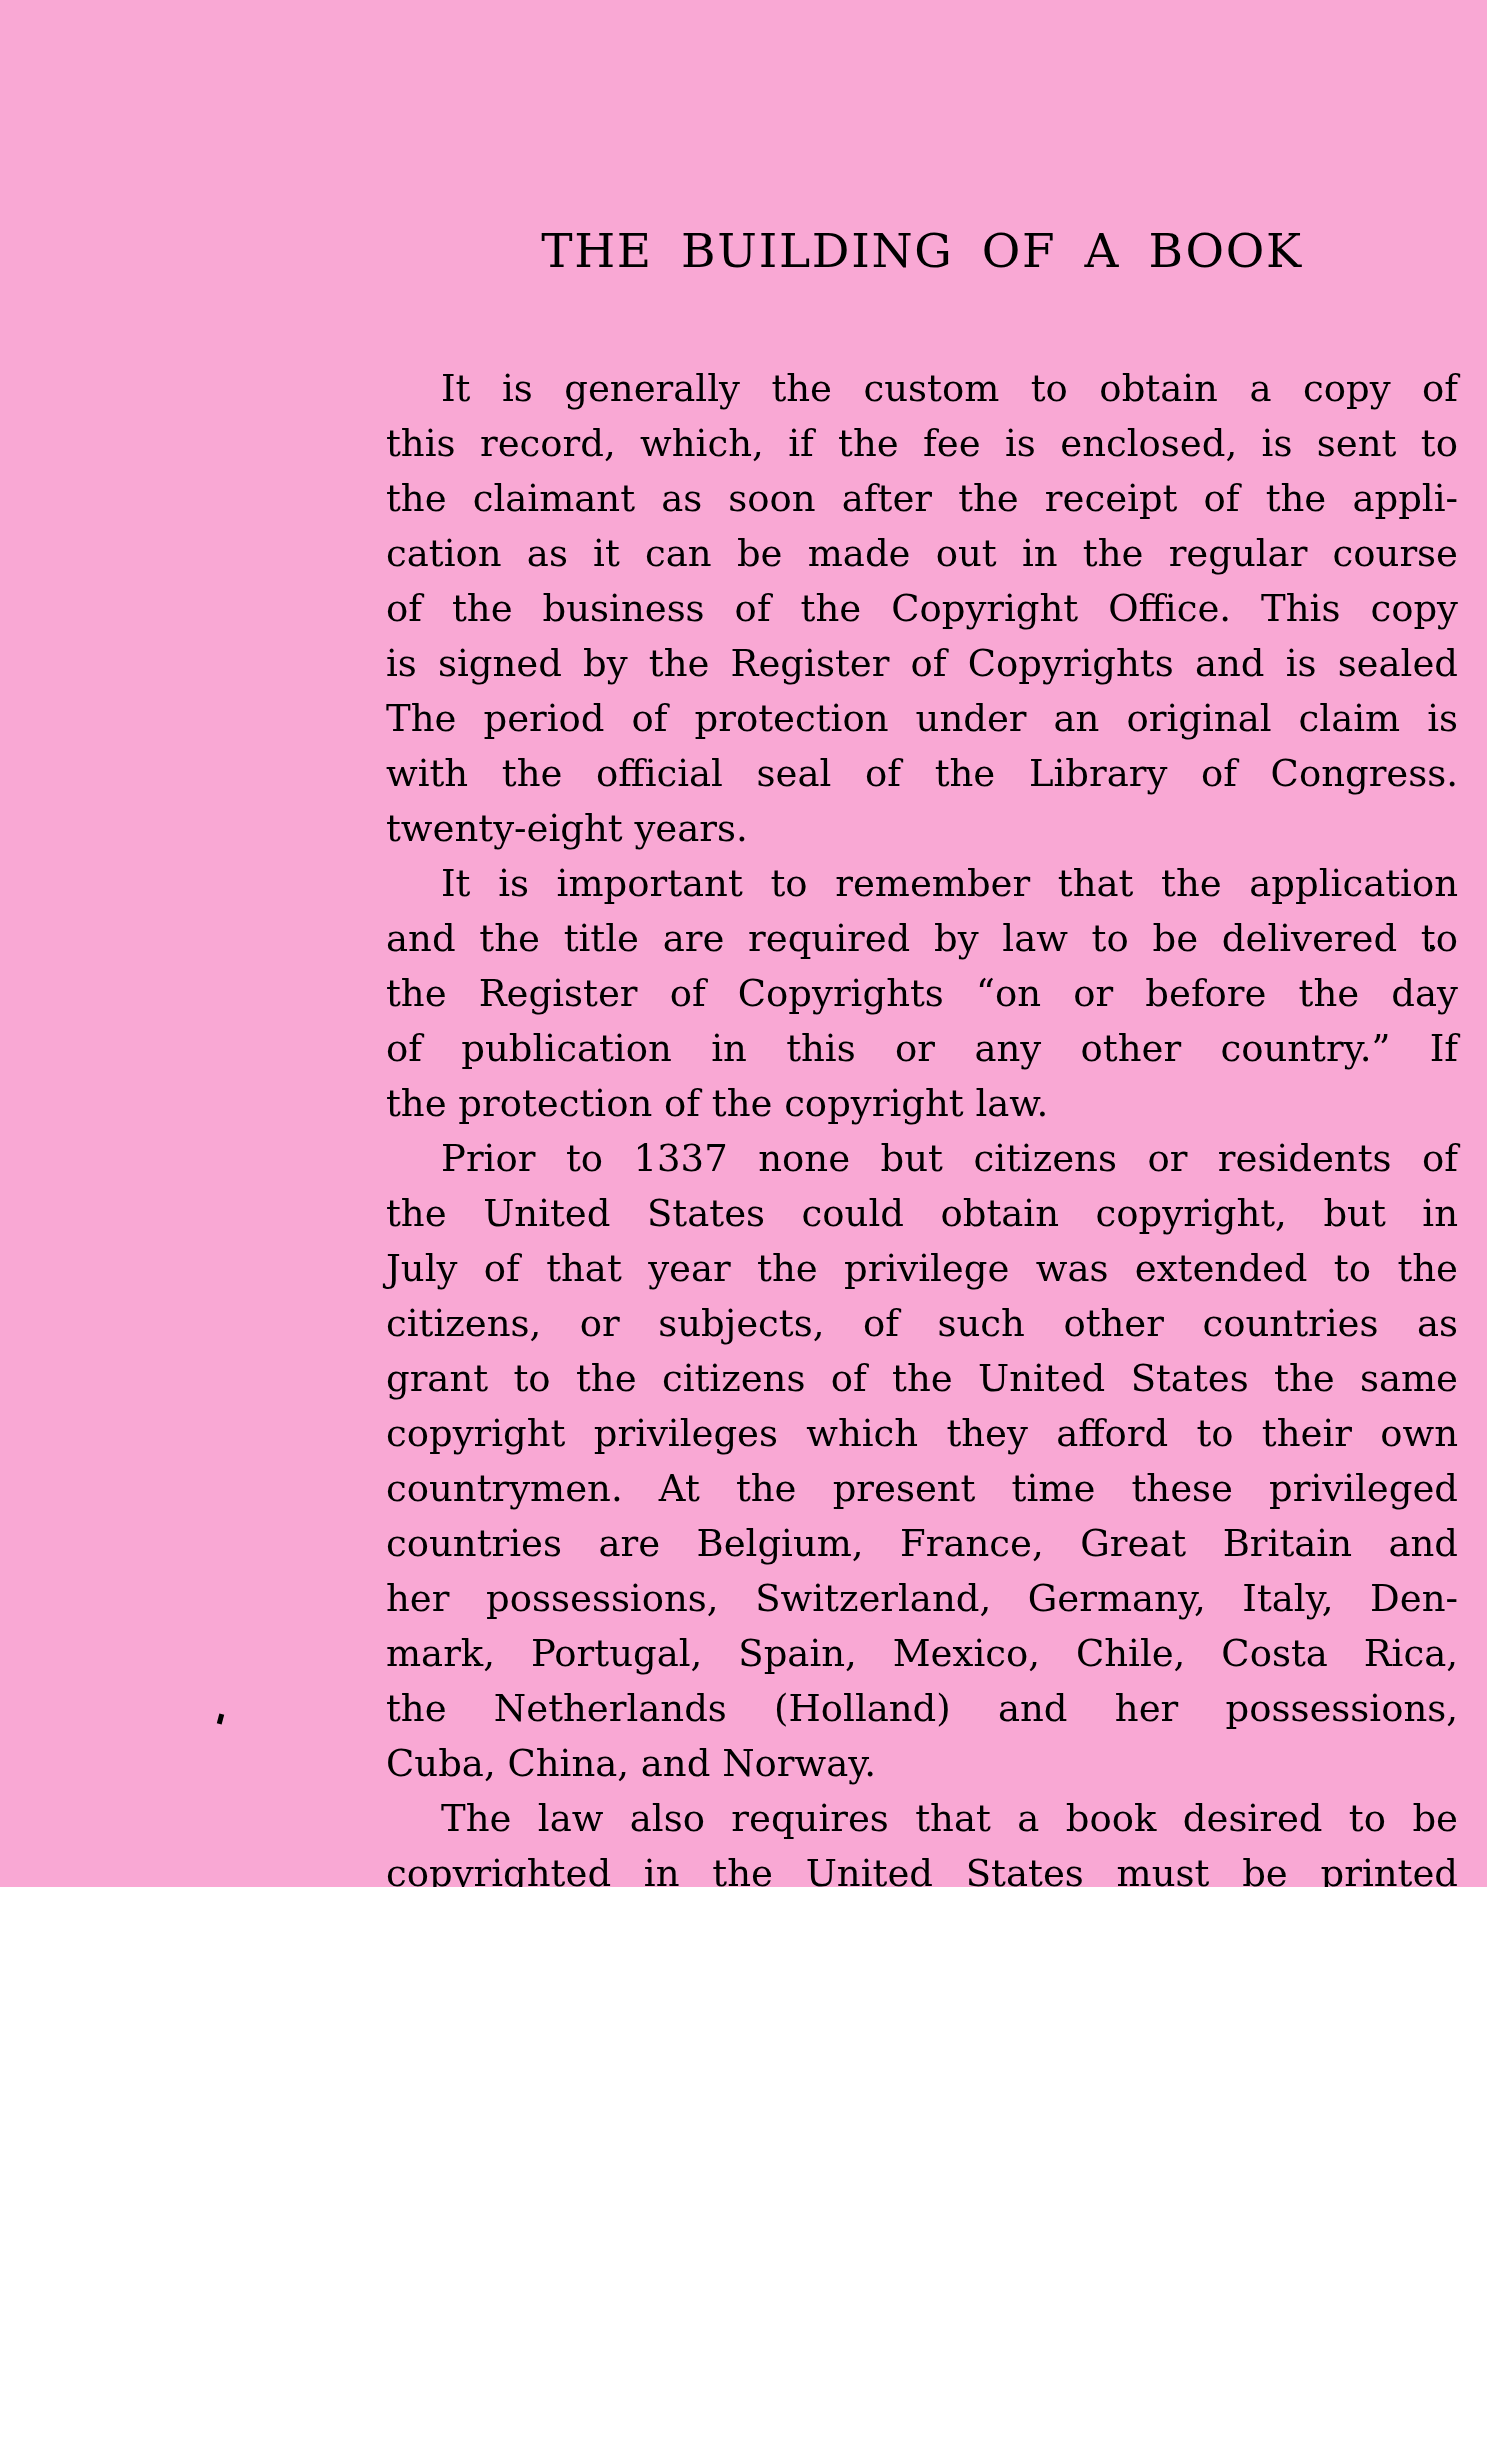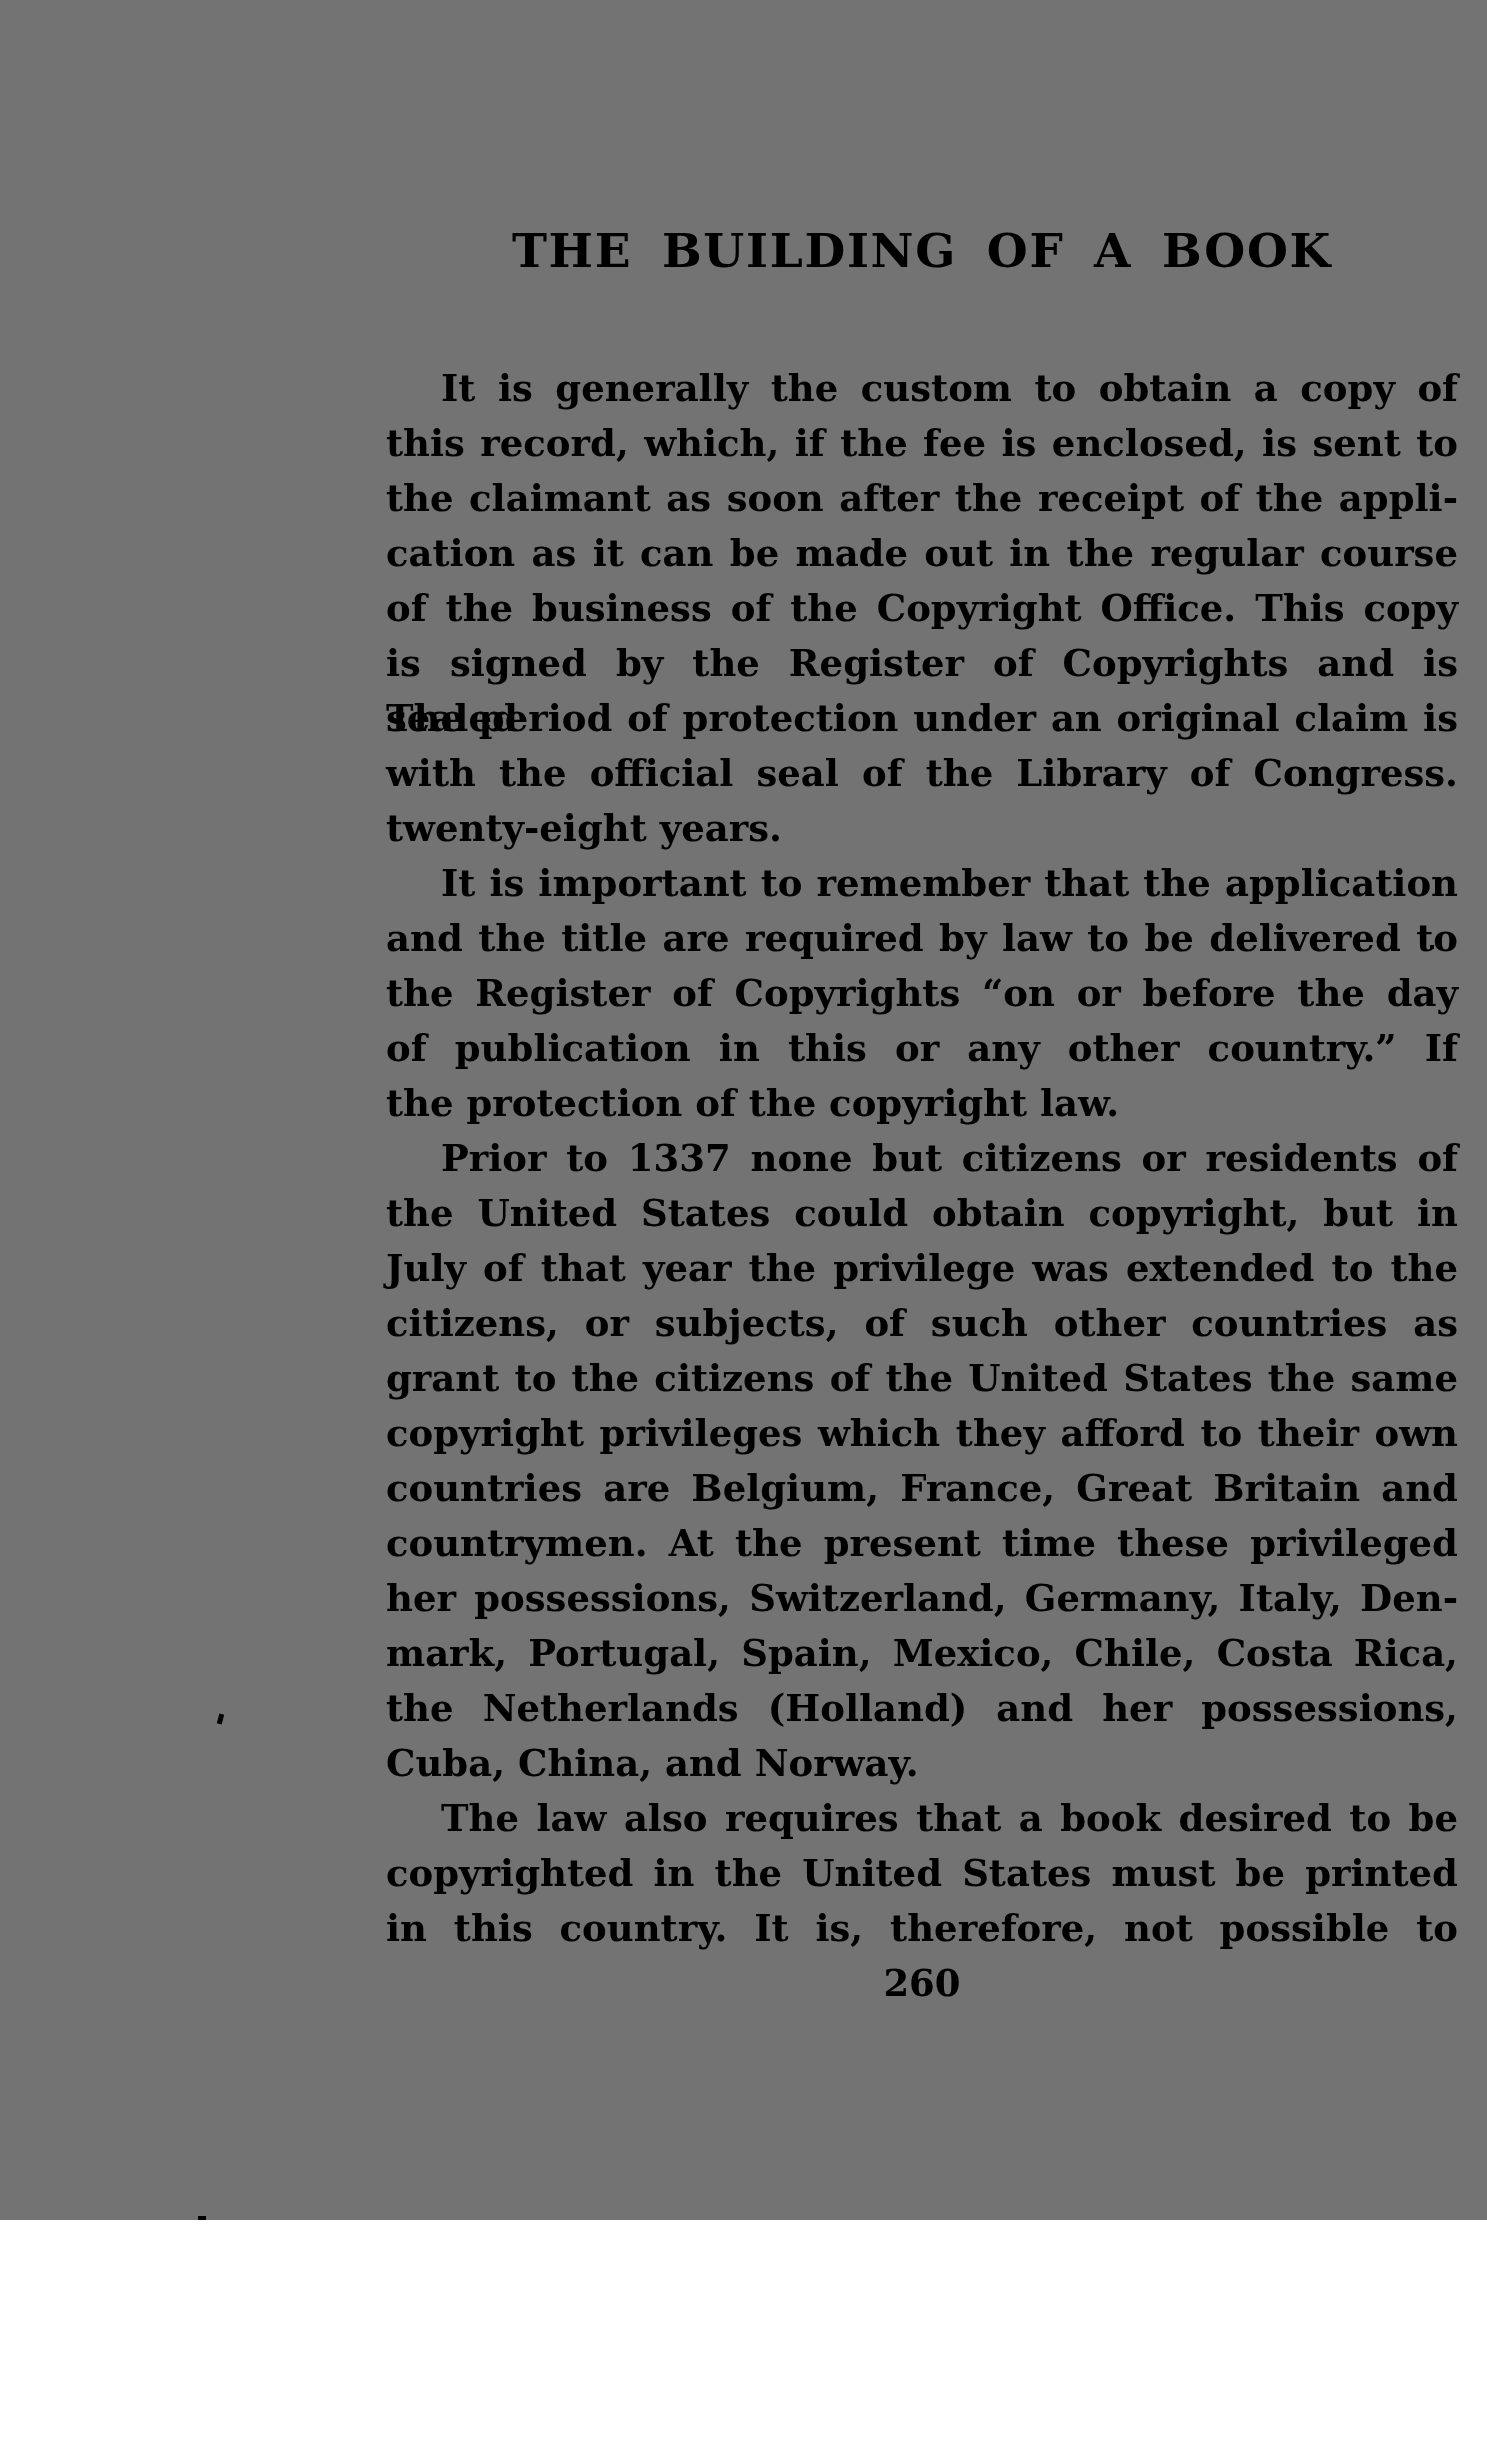--- a/index.html
+++ b/index.html
@@ -1,24 +1,23 @@
 <!DOCTYPE html>
 <html style="font-size:13.3px"><head>
 <meta charset="utf-8">
 <style>
   html, body { margin: 0; padding: 0; background: #ffffff; }
   .page {
     position: relative;
     width: 1488px;
-    height: 2220px;
-    background: #737373;
+    height: 1887px;
+    background: #f9a8d4;
     overflow: hidden;
     font-family: "DejaVu Serif", serif;
     color: #000000;
-    font-weight: bold;
   }
   .header-title {
     position: absolute;
     left: 386px;
     top: 226px;
     width: 1072px;
     text-align: center;
     font-size: 47px;
     line-height: 50px;
     letter-spacing: 1.7px;
@@ -81,22 +80,22 @@
     <div class="tline">the Register of Copyrights “on or before the day</div>
     <div class="tline">of publication in this or any other country.”  If</div>
     <div class="tline lastline">the protection of the copyright law.</div>
 
     <div class="tline indent">Prior to 1337 none but citizens or residents of</div>
     <div class="tline">the United States could obtain copyright, but in</div>
     <div class="tline">July of that year the privilege was extended to the</div>
     <div class="tline">citizens, or subjects, of such other countries as</div>
     <div class="tline">grant to the citizens of the United States the same</div>
     <div class="tline">copyright privileges which they afford to their own</div>
+    <div class="tline">countrymen.  At the present time these privileged</div>
     <div class="tline">countries are Belgium, France, Great Britain and</div>
-    <div class="tline">countrymen.  At the present time these privileged</div>
     <div class="tline">her possessions, Switzerland, Germany, Italy, Den-</div>
     <div class="tline">mark, Portugal, Spain, Mexico, Chile, Costa Rica,</div>
     <div class="tline">the Netherlands (Holland) and her possessions,</div>
     <div class="tline lastline">Cuba, China, and Norway.</div>
 
     <div class="tline indent">The law also requires that a book desired to be</div>
     <div class="tline">copyrighted in the United States must be printed</div>
     <div class="tline">in this country.  It is, therefore, not possible to</div>
 
     <div class="page-number">260</div>

